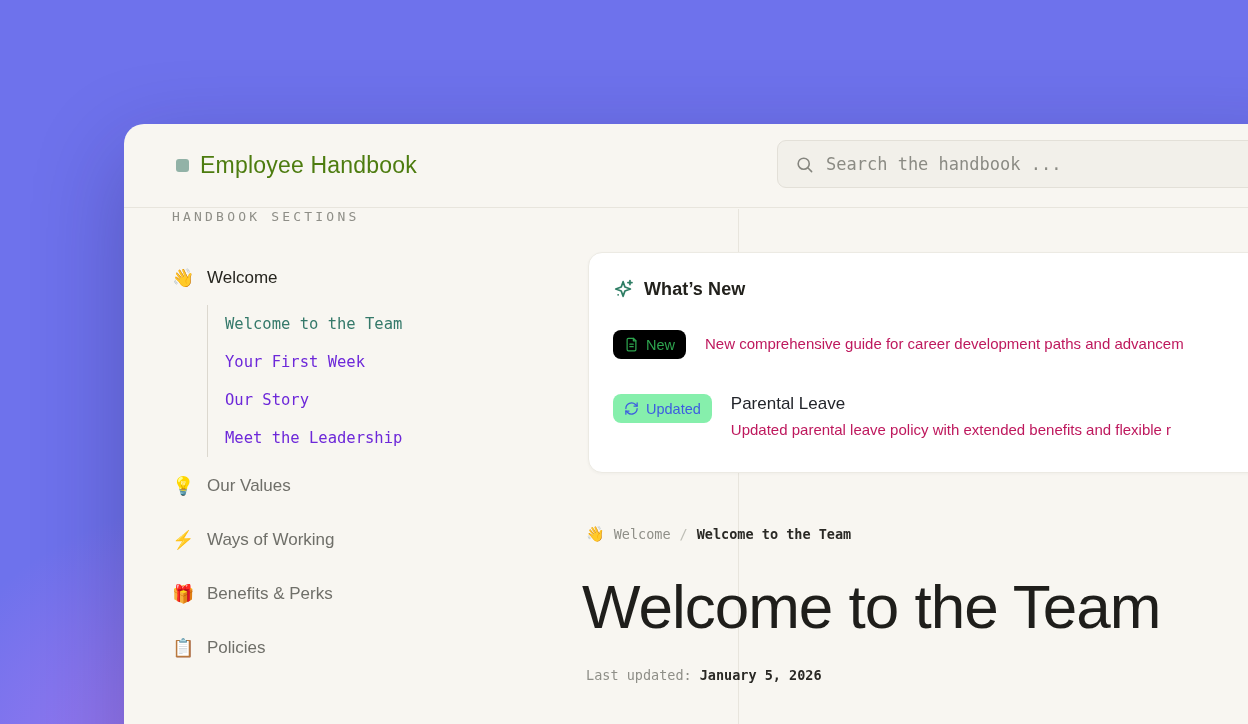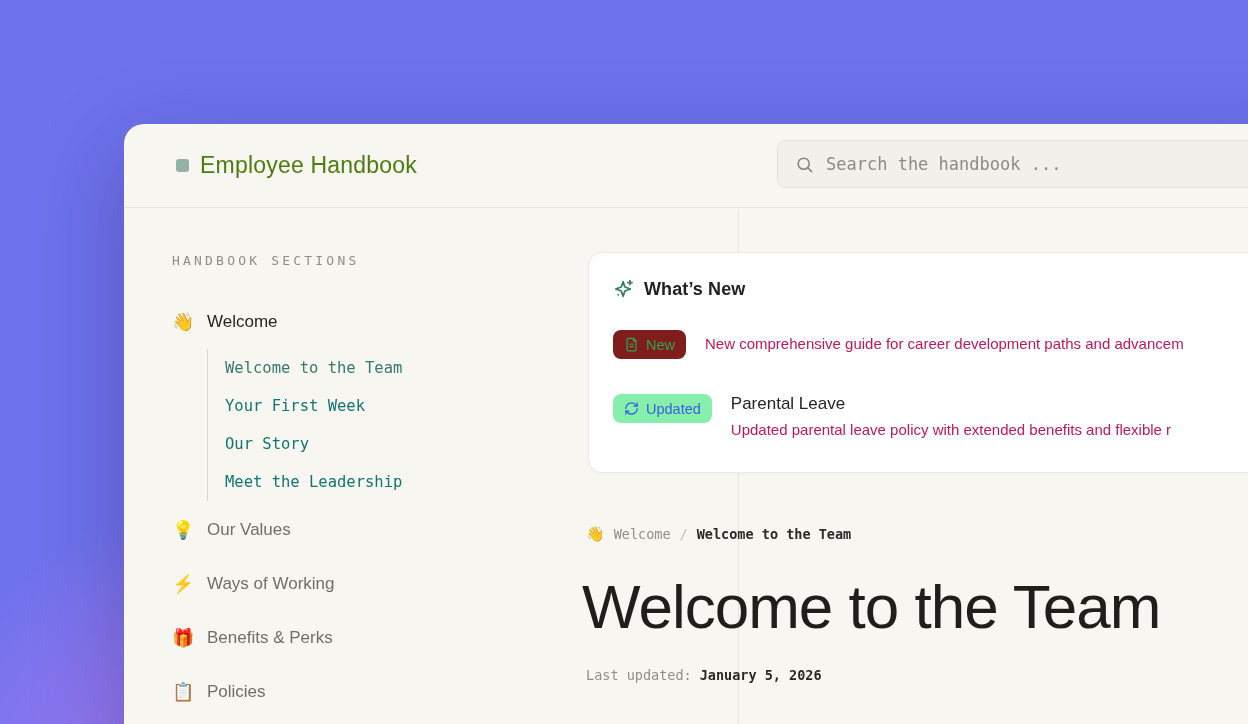--- a/index.html
+++ b/index.html
@@ -30,57 +30,57 @@
   }
   .search svg { flex:none; }
   .search input {
     flex:1; border:none; outline:none; background:transparent;
     font-family:"DejaVu Sans Mono", monospace; font-size:17px; color:#55554f;
   }
   .search input::placeholder { color:#8b8b84; opacity:1; }
   
   .vline { position:absolute; left:614px; top:85px; bottom:0; width:1px; background:#e8e5dd; z-index:0; }
   
-  .sidebar { position:absolute; left:48px; top:85px; width:380px; padding-top:44px; z-index:1; }
+  .sidebar { position:absolute; left:48px; top:85px; width:380px; z-index:1; }
   .section-label {
     font-family:"DejaVu Sans Mono", monospace; font-size:13px; letter-spacing:3.2px;
     color:#8e8e87; height:16px;
   }
   .nav-item {
     display:flex; align-items:center; gap:13px; height:26px; margin-top:40px;
     font-size:17px; color:#6f6f69; cursor:pointer;
   }
   .nav-item .emoji { font-size:18px; width:22px; text-align:center; }
   .nav-item.active { color:#26251f; font-weight:500; }
   .nav-item + .nav-item.tall, .nav-item.tall { height:54px; margin-top:0; }
   .sub-list {
     list-style:none; margin:14px 0 2px 35px; padding-left:17px;
     border-left:1.5px solid #dcd8cf;
   }
   .sub-list li {
-    font-family:"DejaVu Sans Mono", monospace; font-size:15.5px; color:#0f766e;
+    font-family:"DejaVu Sans Mono", monospace; font-size:15.5px; color:#6d28d9;
     line-height:38px; height:38px; cursor:pointer; white-space:nowrap;
   }
   .sub-list li.active { color:#35796a; }
   
   .whats-new {
     position:absolute; left:464px; top:128px; width:710px; z-index:2;
     background:#ffffff; border:1px solid #eceae3; border-radius:14px;
     padding:24px 26px 32px 24px; box-shadow:0 1px 3px rgba(60,55,40,.04);
   }
   .wn-head { display:flex; align-items:center; gap:9px; height:24px; }
   .wn-title { font-size:18px; font-weight:700; color:#22211c; letter-spacing:.1px; }
   .wn-item { display:flex; align-items:flex-start; gap:19px; margin-top:28px; }
   .wn-item + .wn-item { margin-top:34px; }
   .badge {
     flex:none; display:flex; align-items:center; gap:7px; height:29px;
     padding:0 11px; border-radius:8px; font-size:14.5px; font-weight:500; margin-top:1px;
     cursor:default;
   }
-  .badge.new { background:#7f1d1d; color:#2da44e; }
+  .badge.new { background:#000000; color:#2da44e; }
   .badge.updated { background:#86efac; color:#3d5ce0; }
   .wn-item-title { font-size:17px; font-weight:500; color:#22252b; line-height:22px; }
   .wn-item-desc { font-size:15px; color:#be185d; line-height:21px; margin-top:4px; white-space:nowrap; }
   
   .breadcrumb {
     position:absolute; left:462px; top:401px; z-index:1;
     display:flex; align-items:center; gap:9px;
     font-family:"DejaVu Sans Mono", monospace; font-size:13.5px; color:#8f8f88;
   }
   .breadcrumb .emoji { font-size:15px; }

